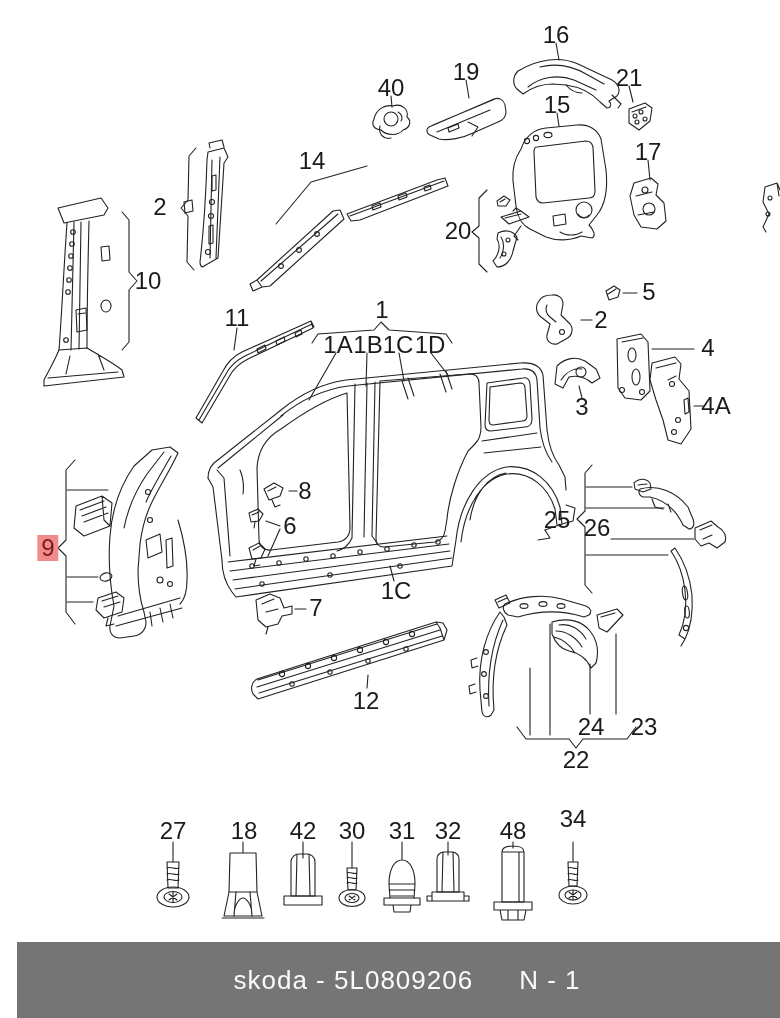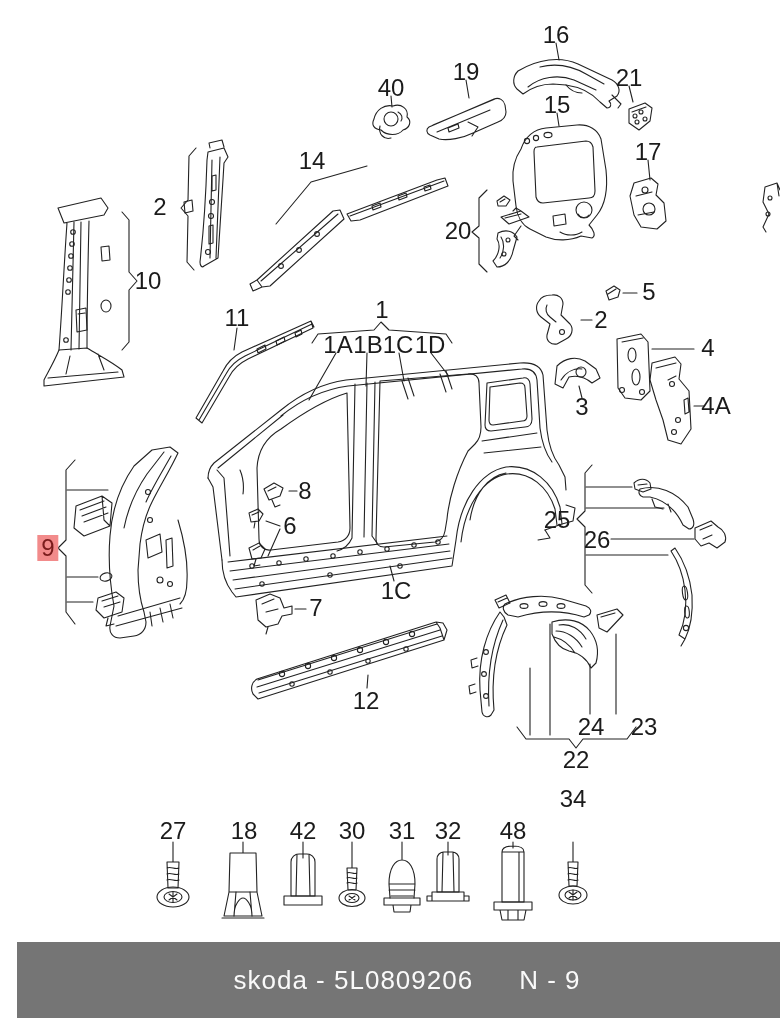--- a/index.html
+++ b/index.html
@@ -330,33 +330,33 @@
   <div class="lbl" style="left:368px;top:345px">1B</div>
   <div class="lbl" style="left:398px;top:345px">1C</div>
   <div class="lbl" style="left:430px;top:345px">1D</div>
   <div class="lbl" style="left:582px;top:407px">3</div>
   <div class="lbl" style="left:708px;top:348px">4</div>
   <div class="lbl" style="left:716px;top:406px">4A</div>
   <div class="lbl" style="left:305px;top:491px">8</div>
   <div class="lbl" style="left:290px;top:526px">6</div>
   <div class="lbl hl" style="left:48px;top:548px">9</div>
   <div class="lbl" style="left:557px;top:520px">25</div>
-  <div class="lbl" style="left:597px;top:540px">26</div>
+  <div class="lbl" style="left:597px;top:528px">26</div>
   <div class="lbl" style="left:316px;top:608px">7</div>
   <div class="lbl" style="left:396px;top:591px">1C</div>
   <div class="lbl" style="left:366px;top:701px">12</div>
   <div class="lbl" style="left:591px;top:727px">24</div>
   <div class="lbl" style="left:644px;top:727px">23</div>
   <div class="lbl" style="left:576px;top:760px">22</div>
   <div class="lbl" style="left:173px;top:831px">27</div>
   <div class="lbl" style="left:244px;top:831px">18</div>
   <div class="lbl" style="left:303px;top:831px">42</div>
   <div class="lbl" style="left:352px;top:831px">30</div>
   <div class="lbl" style="left:402px;top:831px">31</div>
   <div class="lbl" style="left:448px;top:831px">32</div>
   <div class="lbl" style="left:513px;top:831px">48</div>
-  <div class="lbl" style="left:573px;top:799px">34</div>
+  <div class="lbl" style="left:573px;top:819px">34</div>
 
   <div class="footer">
     <span>skoda - 5L0809206</span>
-    <span>N - 9</span>
+    <span>N - 1</span>
   </div>
 </div>
 
 </body></html>

